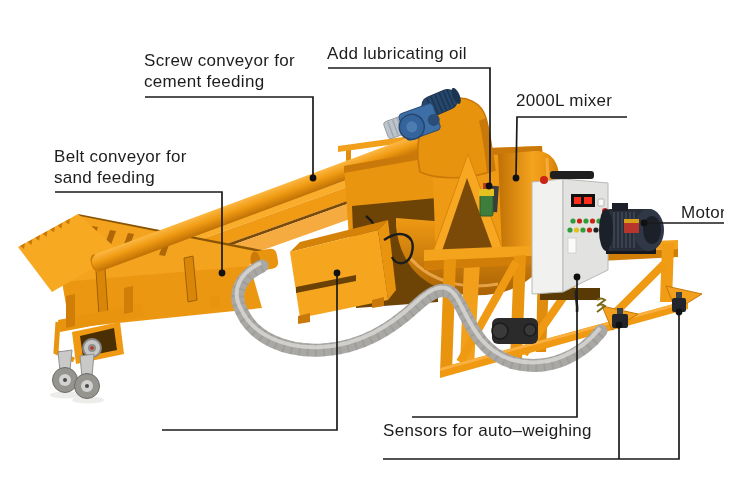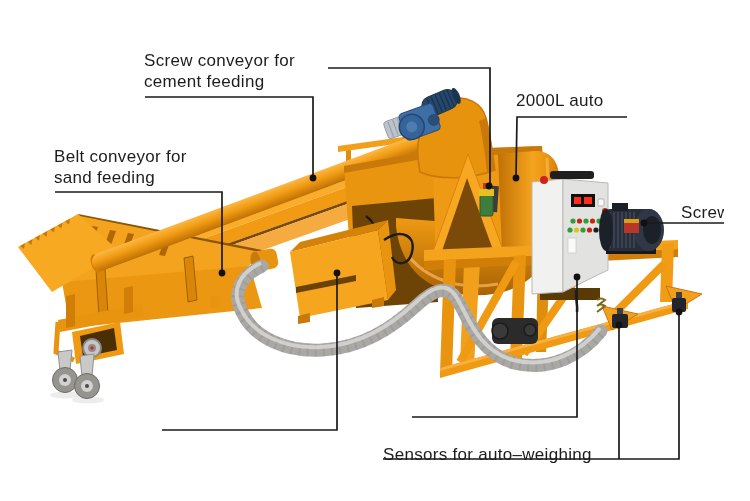--- a/index.html
+++ b/index.html
@@ -263,19 +263,20 @@
     <circle cx="644" cy="223" r="3.4"></circle>
     <circle cx="337" cy="273" r="3.4"></circle>
     <circle cx="577" cy="277" r="3.4"></circle>
     <circle cx="619" cy="325" r="3.4"></circle>
     <circle cx="679" cy="312" r="3.4"></circle>
   </g>
 </svg>
 
 <div class="label" style="left:144px;top:50px;">Screw conveyor for
 cement feeding</div>
-<div class="label" style="left:516px;top:90px;">2000L auto</div>
+<div class="label" style="left:327px;top:43px;">Add lubricating oil</div>
+<div class="label" style="left:516px;top:90px;">2000L mixer</div>
 <div class="label" style="left:54px;top:146px;">Belt conveyor for
 sand feeding</div>
-<div class="label" style="left:681px;top:202px;">Screw</div>
-<div class="label" style="left:383px;top:444px;">Sensors for auto–weighing</div>
+<div class="label" style="left:681px;top:202px;">Motor</div>
+<div class="label" style="left:383px;top:420px;">Sensors for auto–weighing</div>
 
 </div>
 
 </body></html>

